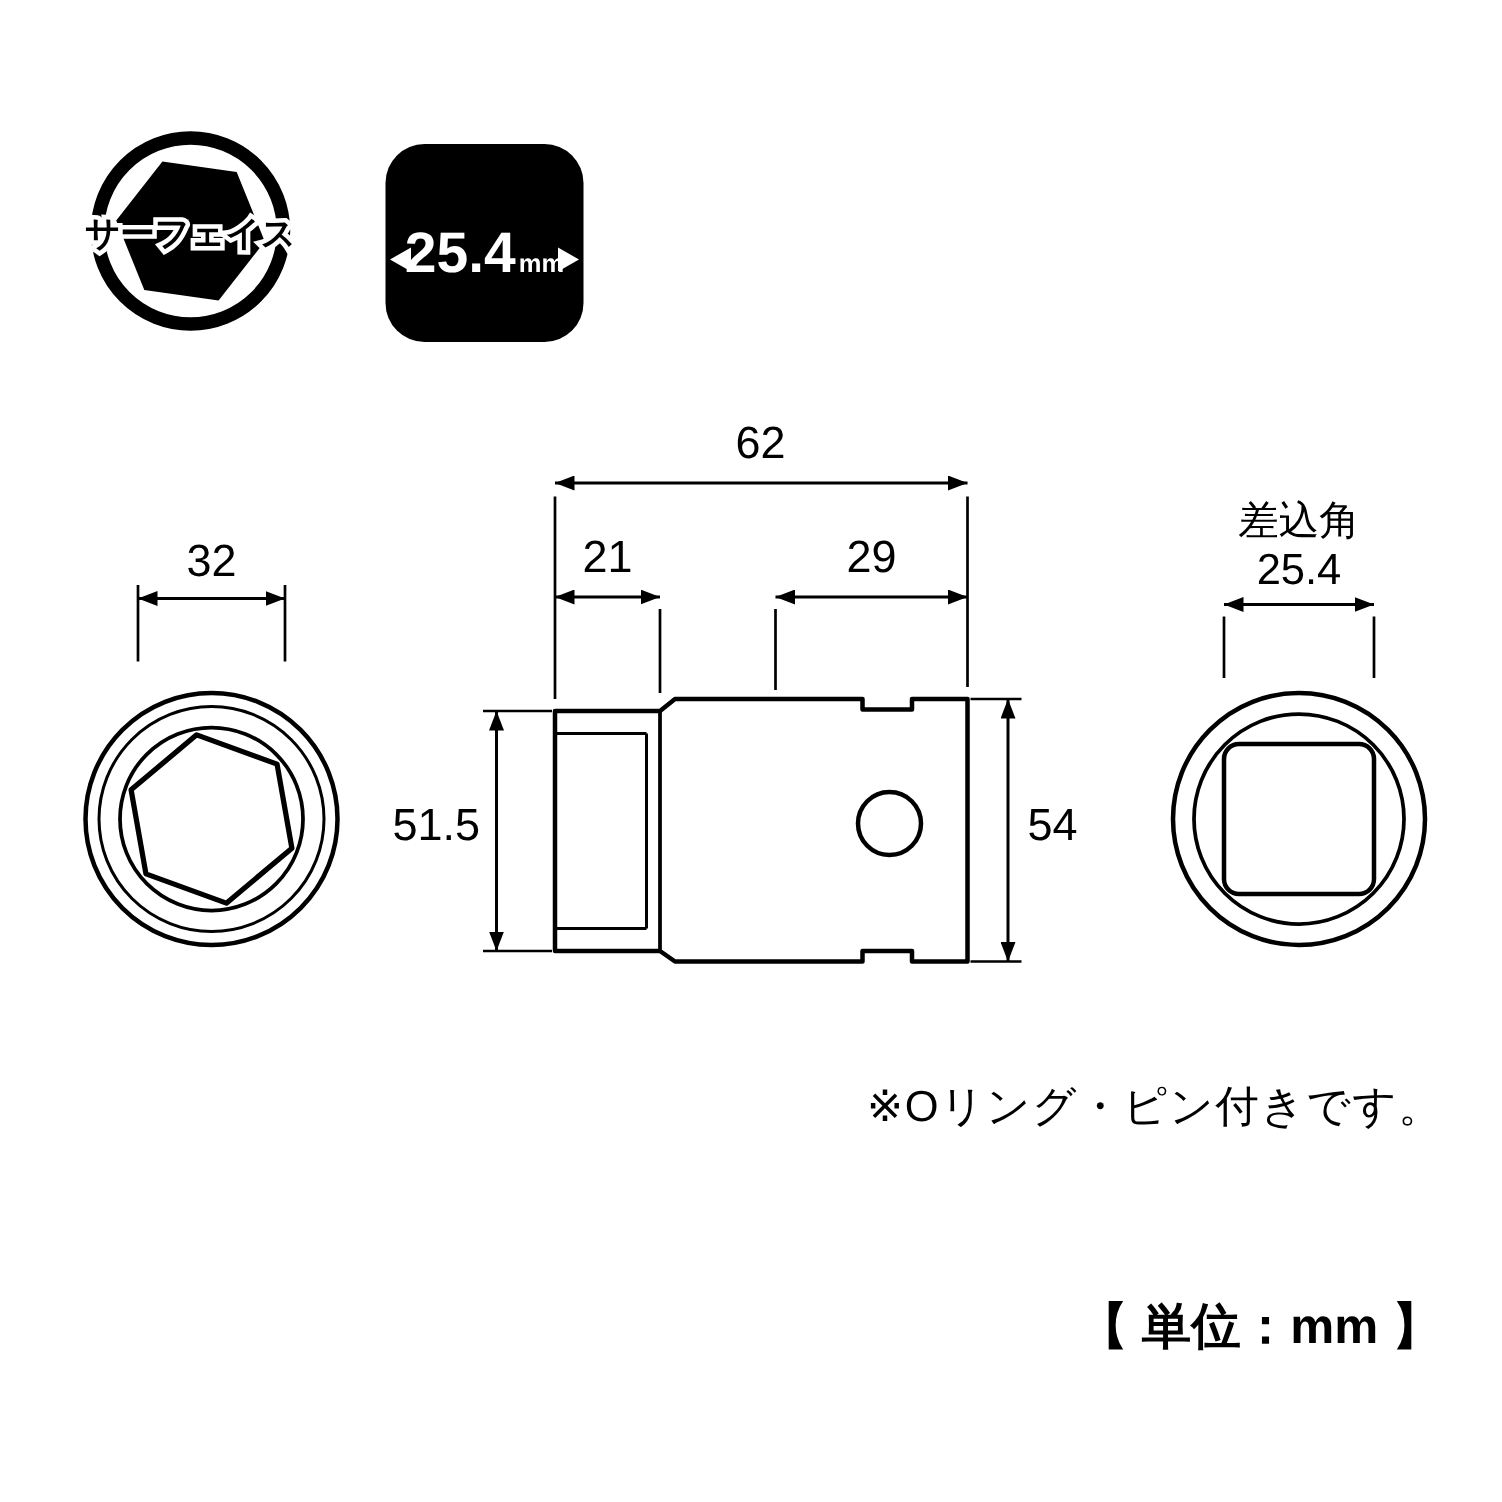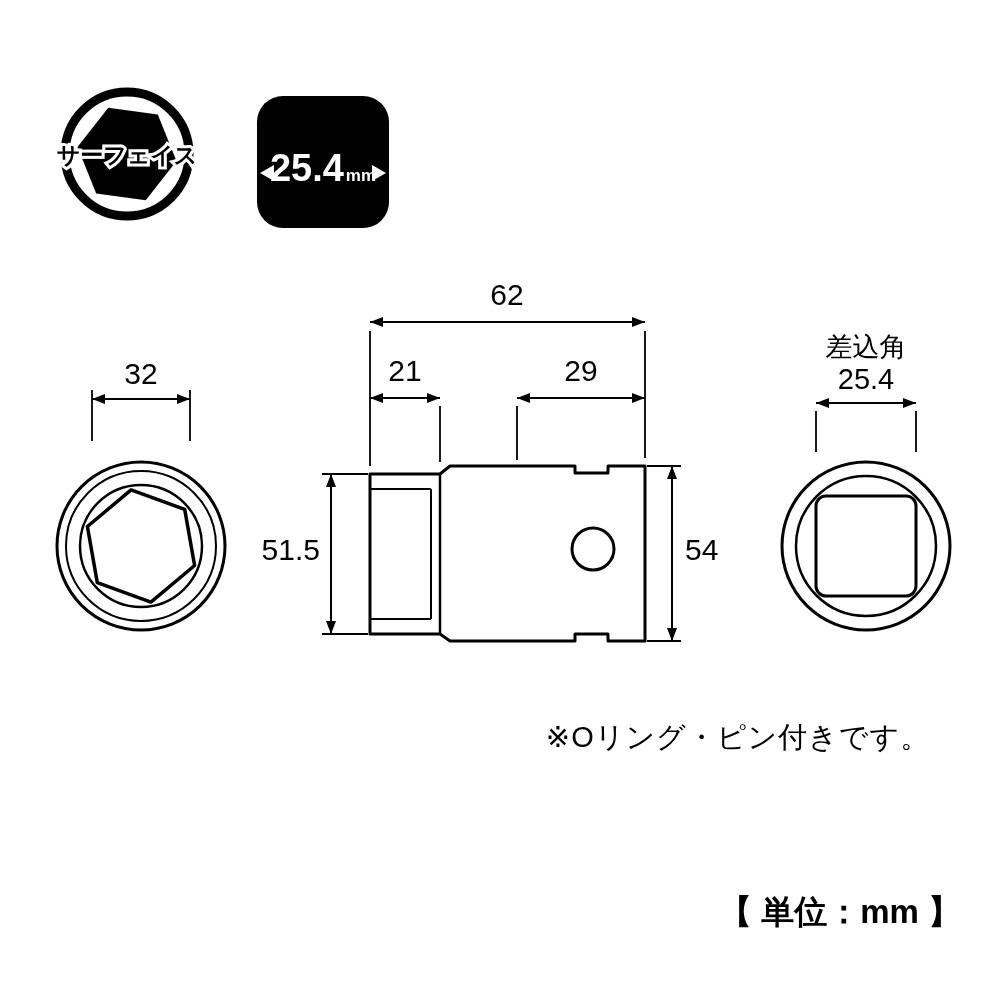--- a/index.html
+++ b/index.html
@@ -17,29 +17,29 @@
     font-family:"Liberation Sans","DejaVu Sans",sans-serif;
     fill:#000;
   }
   .dim-text{font-size:30px;}
   .note{
     position:absolute;
     color:#000;
     text-align:center;
   }
   #oring-note{
-    left:528px;
+    left:560px;
     top:718px;
     width:420px;
     font-size:29px;
     letter-spacing:1px;
   }
   #unit-note{
     left:715px;
-    top:890px;
+    top:862px;
     width:250px;
     font-size:33px;
     font-weight:bold;
   }
 </style>
 </head>
 <body>
 
 <svg class="abs" style="left:57px;top:84px" width="140" height="140">
   <circle cx="70" cy="70" r="62" fill="#ffffff" stroke="#000000" stroke-width="9"></circle>

